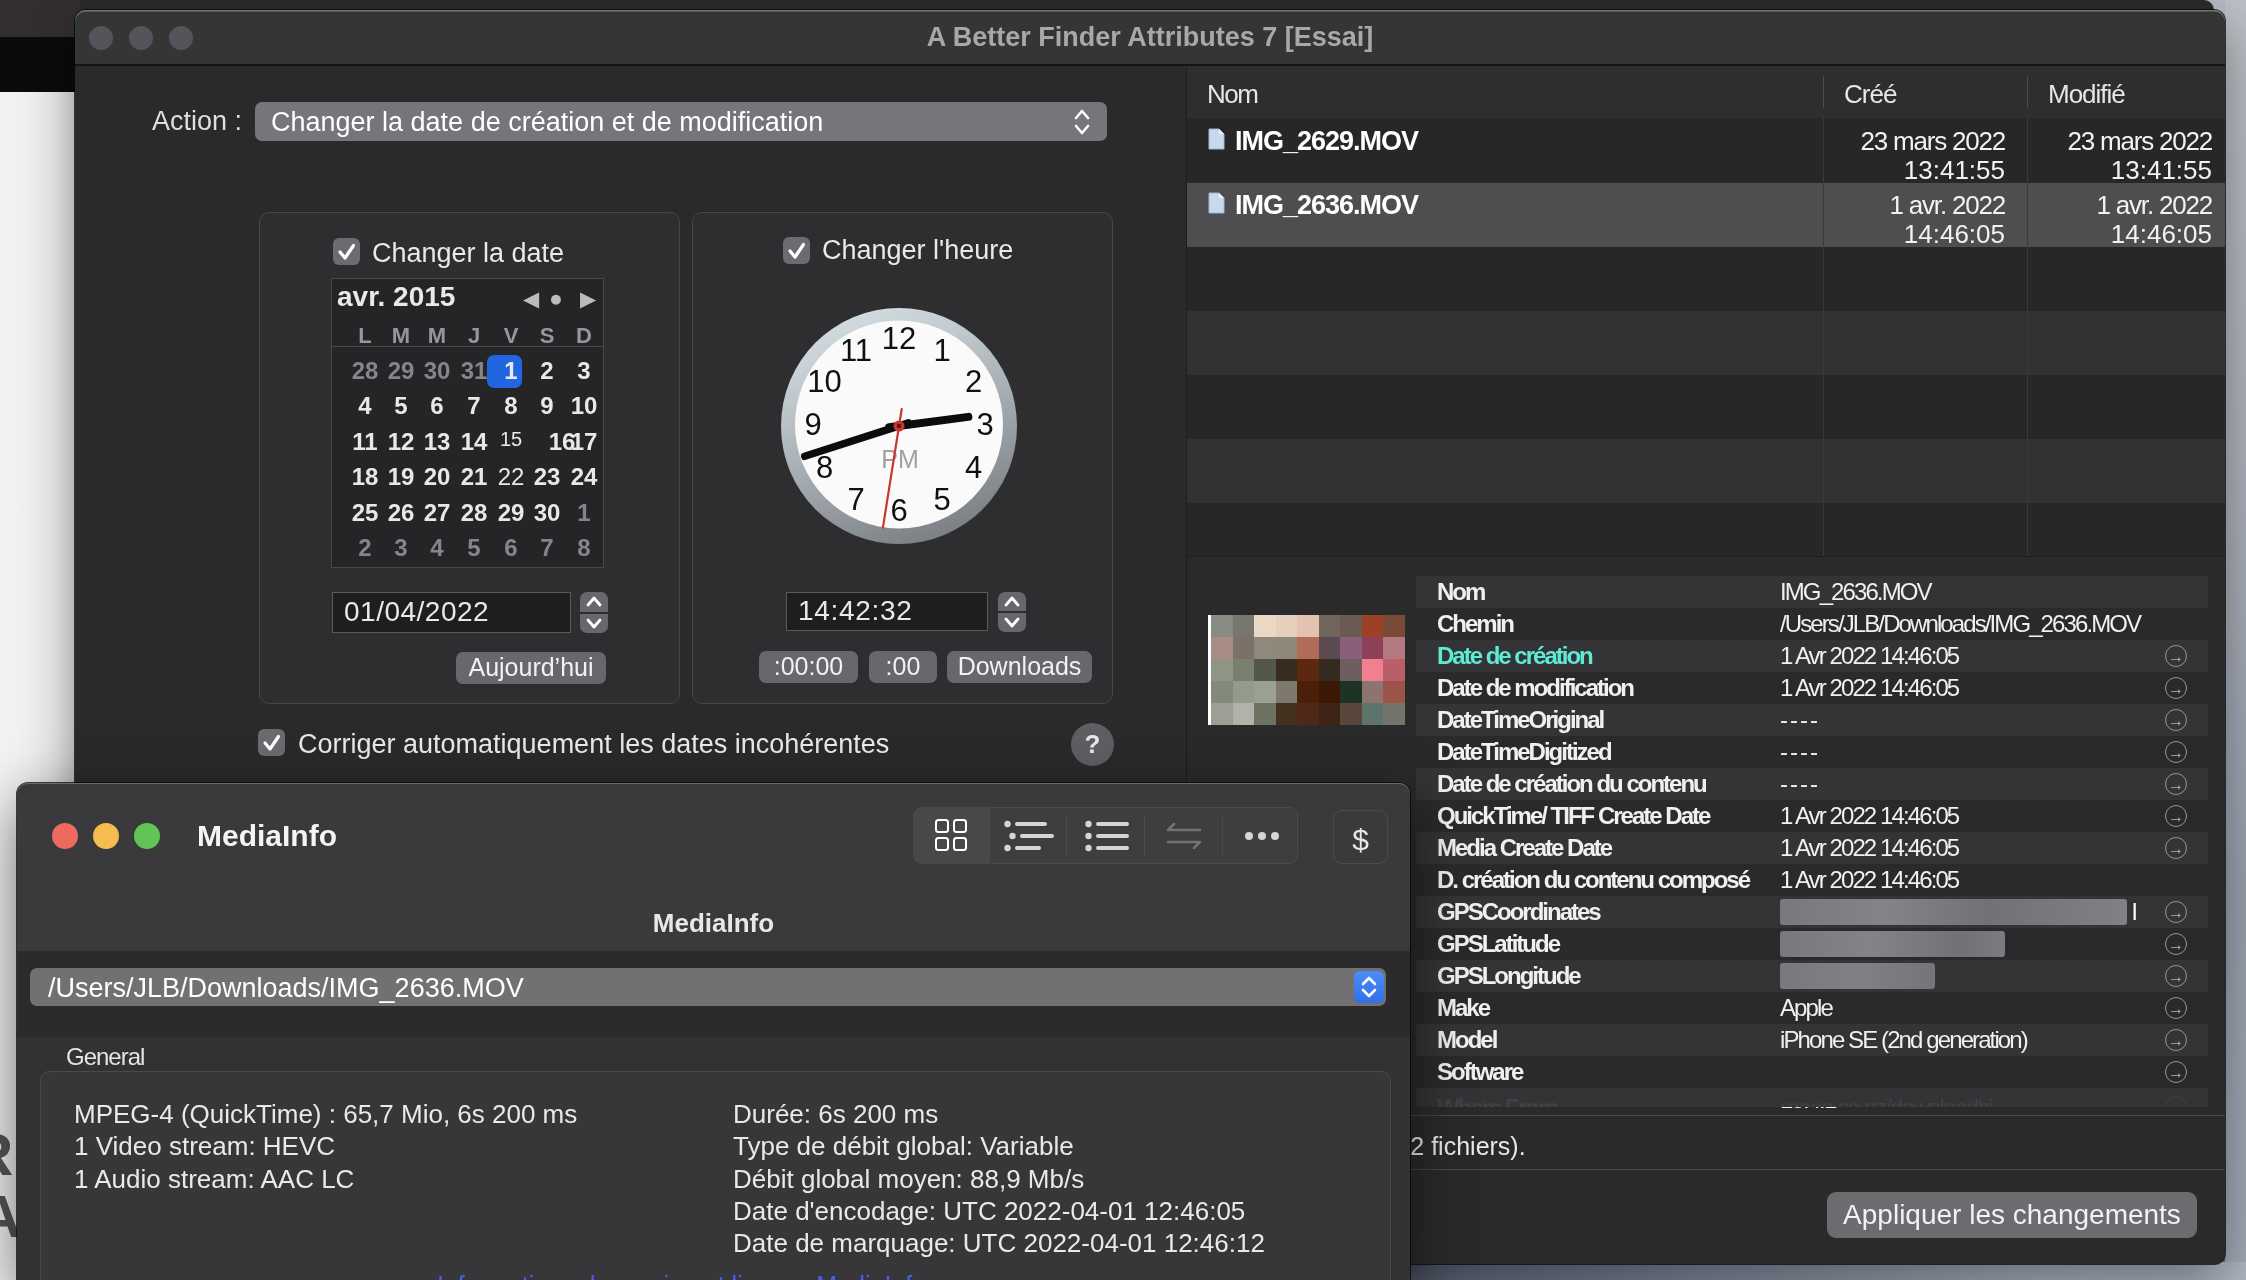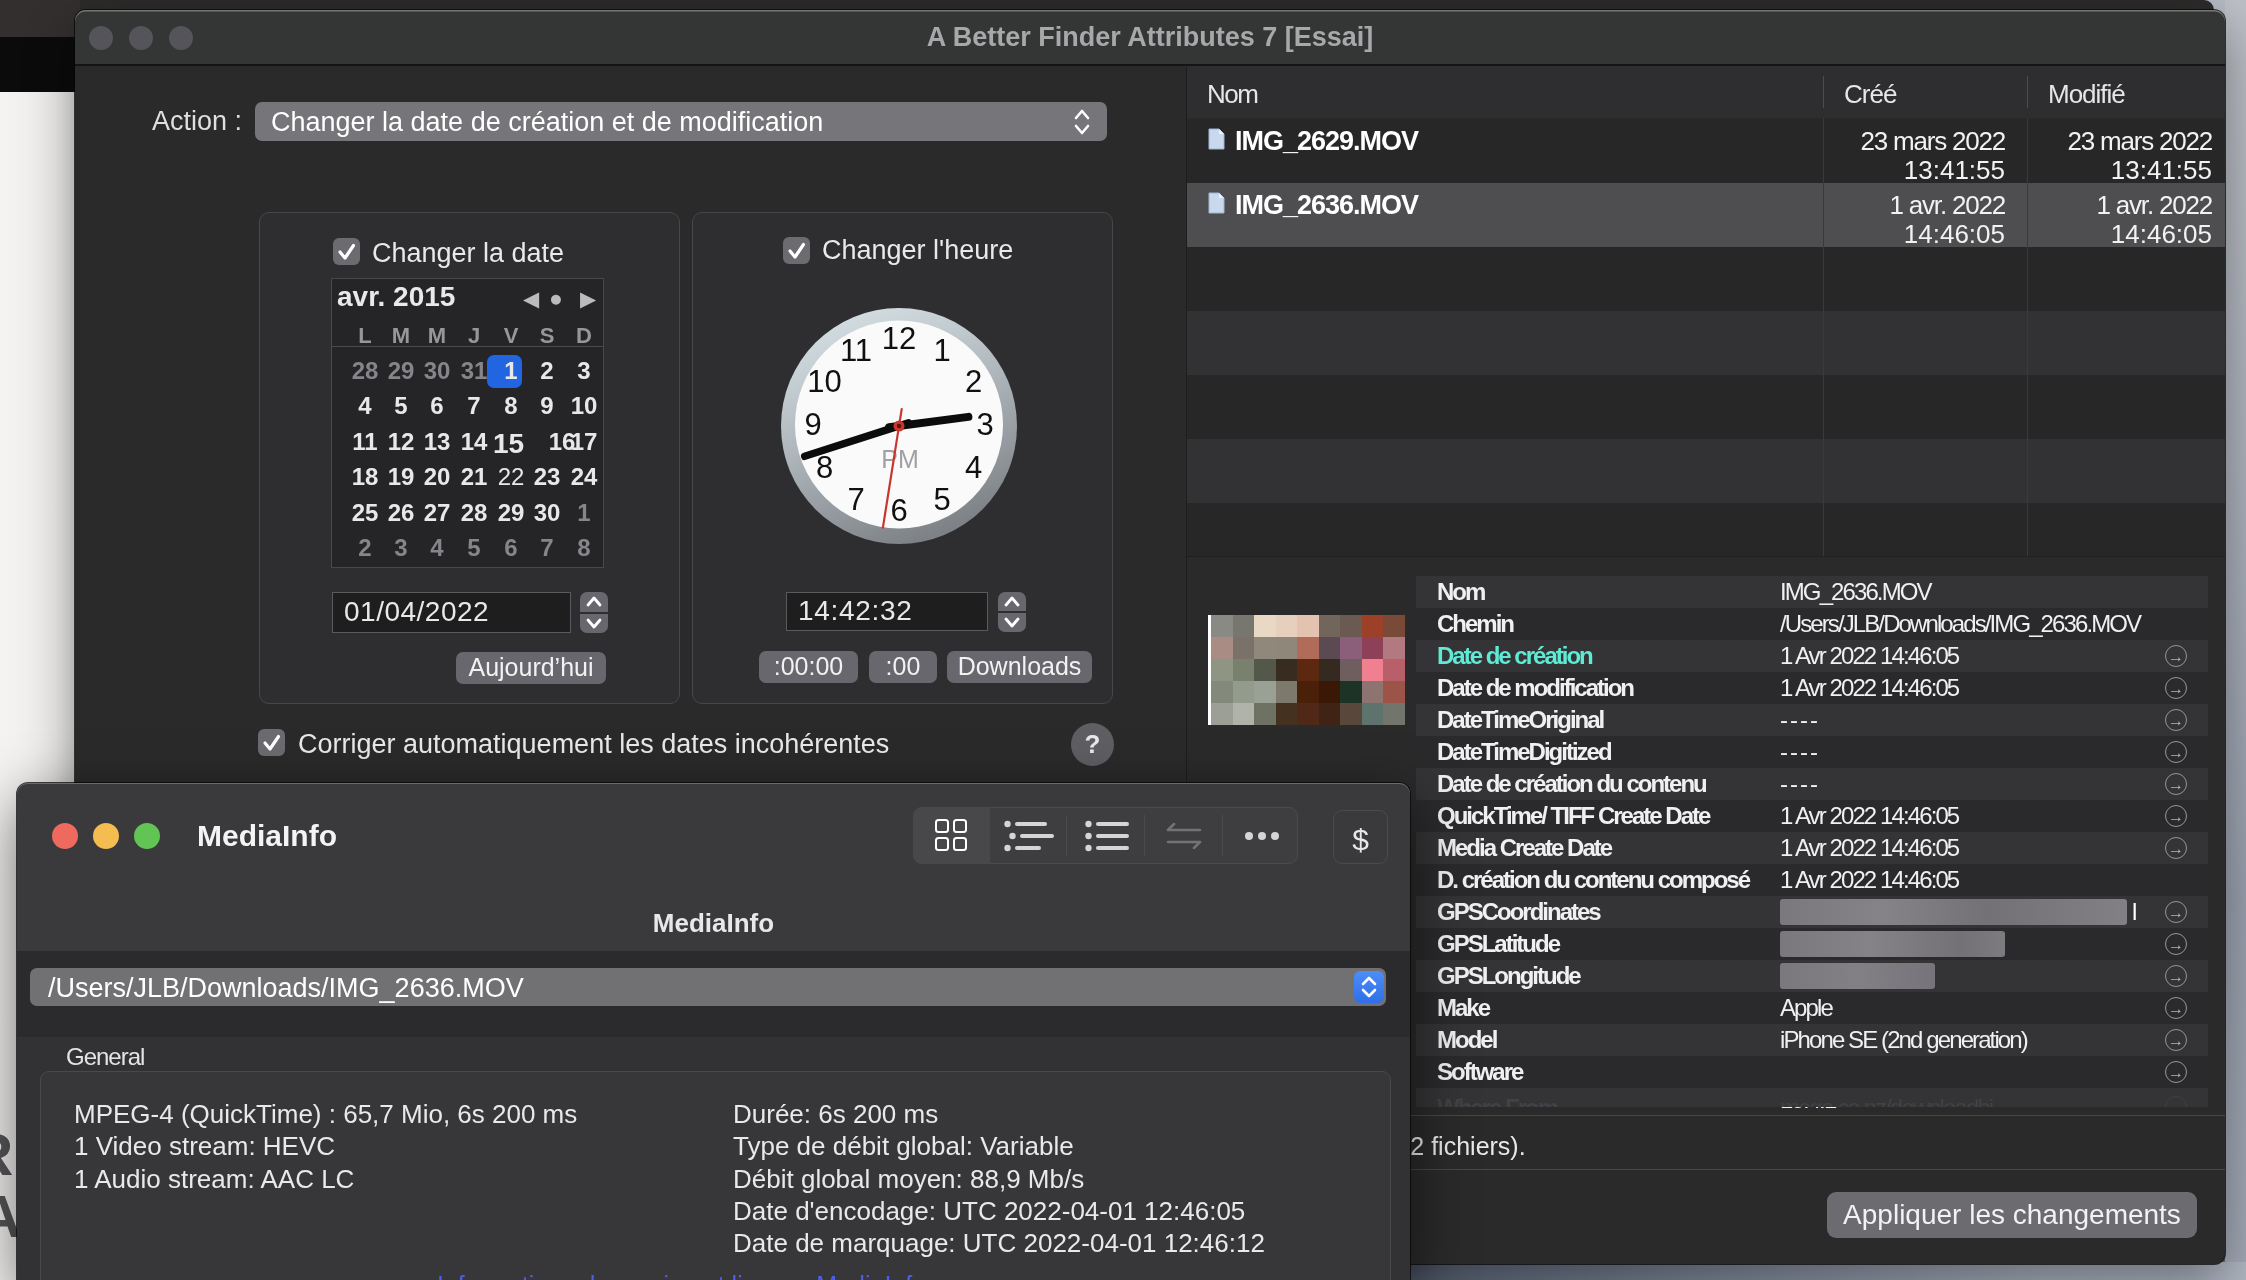--- a/index.html
+++ b/index.html
@@ -89,21 +89,21 @@
   <div class="txt" style="left:308px; top:382.0px; width:36px; text-align:center; font-size:24px; font-weight:bold; color:#e8e8ea;">5</div>
   <div class="txt" style="left:344px; top:382.0px; width:36px; text-align:center; font-size:24px; font-weight:bold; color:#e8e8ea;">6</div>
   <div class="txt" style="left:381px; top:382.0px; width:36px; text-align:center; font-size:24px; font-weight:bold; color:#e8e8ea;">7</div>
   <div class="txt" style="left:418px; top:382.0px; width:36px; text-align:center; font-size:24px; font-weight:bold; color:#e8e8ea;">8</div>
   <div class="txt" style="left:454px; top:382.0px; width:36px; text-align:center; font-size:24px; font-weight:bold; color:#e8e8ea;">9</div>
   <div class="txt" style="left:491px; top:382.0px; width:36px; text-align:center; font-size:24px; font-weight:bold; color:#e8e8ea;">10</div>
   <div class="txt" style="left:272px; top:417.5px; width:36px; text-align:center; font-size:24px; font-weight:bold; color:#e8e8ea;">11</div>
   <div class="txt" style="left:308px; top:417.5px; width:36px; text-align:center; font-size:24px; font-weight:bold; color:#e8e8ea;">12</div>
   <div class="txt" style="left:344px; top:417.5px; width:36px; text-align:center; font-size:24px; font-weight:bold; color:#e8e8ea;">13</div>
   <div class="txt" style="left:381px; top:417.5px; width:36px; text-align:center; font-size:24px; font-weight:bold; color:#e8e8ea;">14</div>
-  <div class="txt" style="left:418px; top:417.5px; width:36px; font-size:28px; font-weight:bold; color:#e8e8ea;">15</div>
+  <div class="txt" style="left:418px; top:417.5px; width:36px; text-align:center; font-size:20px; font-weight:normal; color:#e8e8ea;">15</div>
   <div class="txt" style="left:469px; top:417.5px; width:36px; text-align:center; font-size:24px; font-weight:bold; color:#e8e8ea;">16</div>
   <div class="txt" style="left:491px; top:417.5px; width:36px; text-align:center; font-size:24px; font-weight:bold; color:#e8e8ea;">17</div>
   <div class="txt" style="left:272px; top:453.0px; width:36px; text-align:center; font-size:24px; font-weight:bold; color:#e8e8ea;">18</div>
   <div class="txt" style="left:308px; top:453.0px; width:36px; text-align:center; font-size:24px; font-weight:bold; color:#e8e8ea;">19</div>
   <div class="txt" style="left:344px; top:453.0px; width:36px; text-align:center; font-size:24px; font-weight:bold; color:#e8e8ea;">20</div>
   <div class="txt" style="left:381px; top:453.0px; width:36px; text-align:center; font-size:24px; font-weight:bold; color:#e8e8ea;">21</div>
   <div class="txt" style="left:418px; top:453.0px; width:36px; text-align:center; font-size:24px; font-weight:normal; color:#e8e8ea;">22</div>
   <div class="txt" style="left:454px; top:453.0px; width:36px; text-align:center; font-size:24px; font-weight:bold; color:#e8e8ea;">23</div>
   <div class="txt" style="left:491px; top:453.0px; width:36px; text-align:center; font-size:24px; font-weight:bold; color:#e8e8ea;">24</div>
   <div class="txt" style="left:272px; top:488.5px; width:36px; text-align:center; font-size:24px; font-weight:bold; color:#e8e8ea;">25</div>

